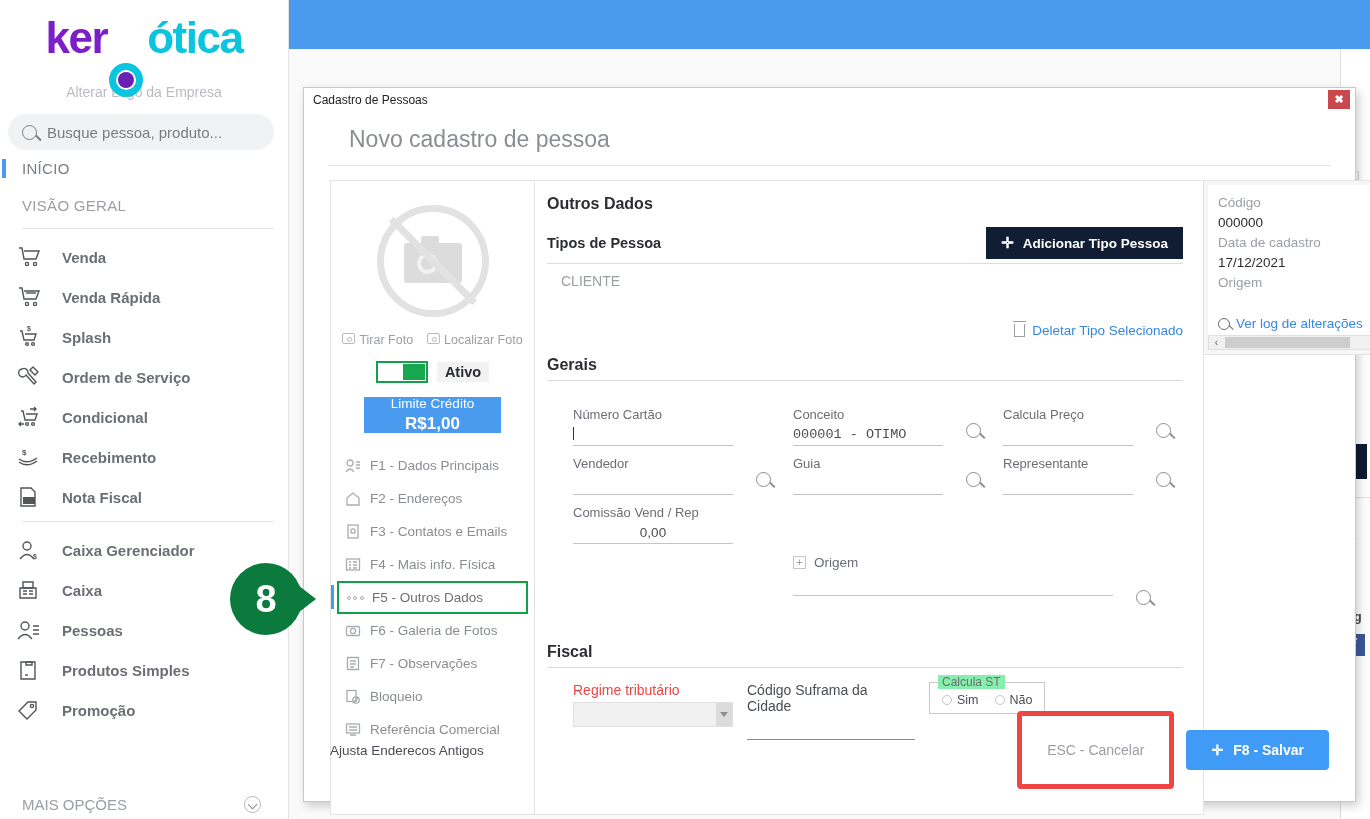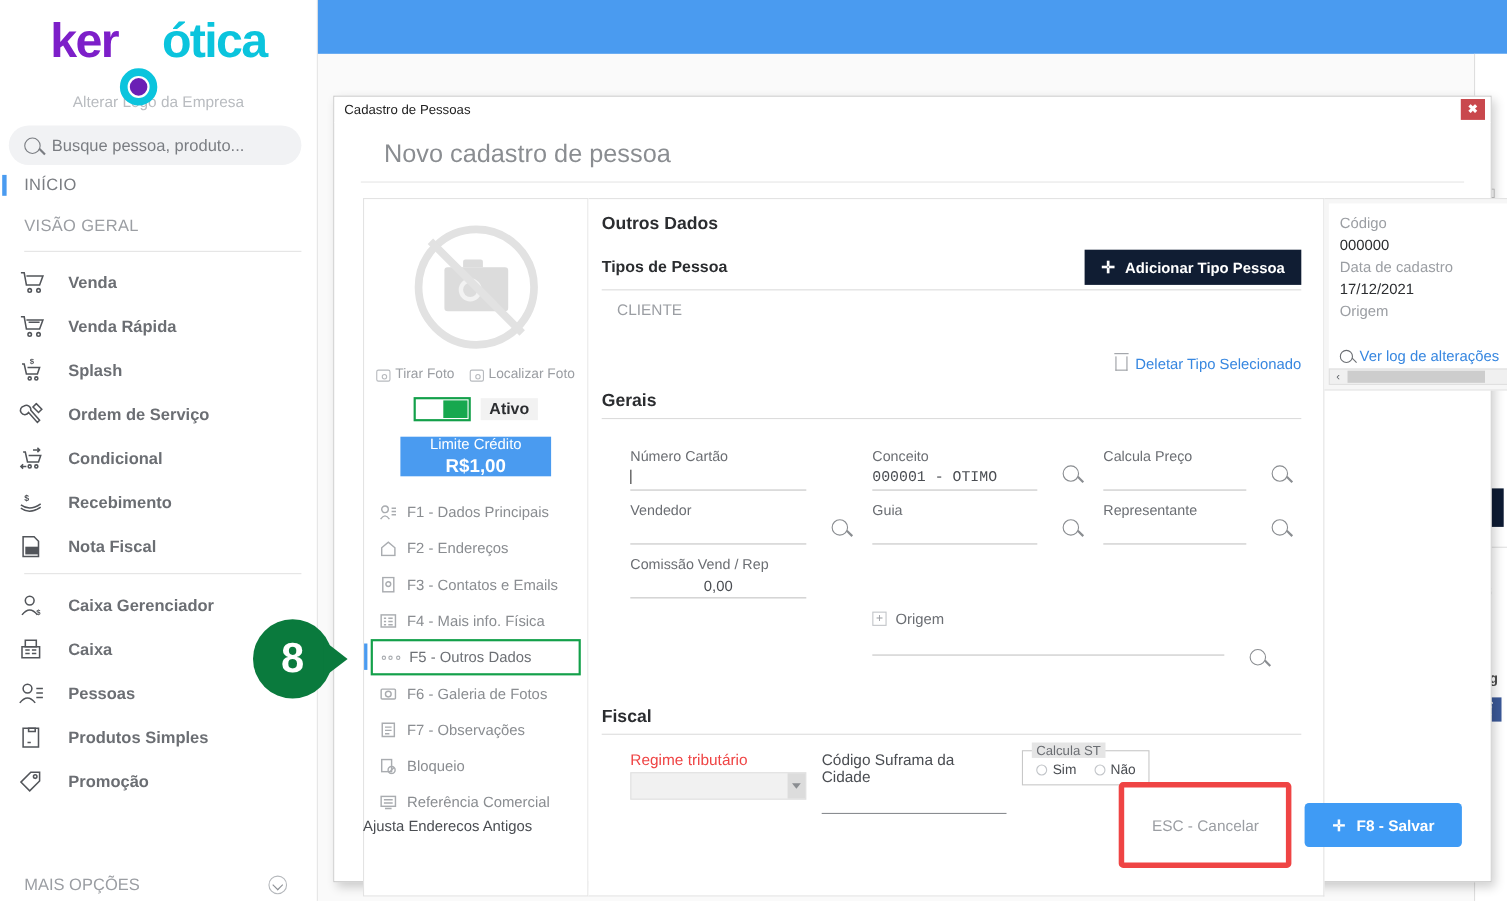--- a/index.html
+++ b/index.html
@@ -120,21 +120,21 @@
     min-height: 635px; padding: 10px 0 10px 0; flex: none;
   }
   #photo-ph { width: 112px; height: 112px; margin: 14px auto 0 auto; position: relative; }
   #photo-ph .circle { position: absolute; inset: 0; border: 7px solid #e2e2e2; border-radius: 50%; }
   #photo-ph .slash { position: absolute; left: 50%; top: -3px; width: 7px; height: 118px; background: #e2e2e2; transform: translateX(-50%) rotate(-45deg); }
   #photo-ph .cam { position: absolute; left: 27px; top: 38px; width: 58px; height: 40px; background: #dcdcdc; border-radius: 3px; }
   #photo-ph .cam-top { position: absolute; left: 44px; top: 31px; width: 18px; height: 7px; background: #dcdcdc; border-radius: 2px 2px 0 0; }
   #photo-ph .cam-lens { position: absolute; left: 40px; top: 48px; width: 21px; height: 21px; border: 4px solid #f2f2f2; border-radius: 50%; }
 
   #photo-actions { display: flex; justify-content: center; gap: 14px; margin-top: 16px; color: #9b9ea3; font-size: 12.5px; }
-  #photo-actions .pa { display: flex; align-items: flex-end; gap: 4px; cursor: pointer; }
+  #photo-actions .pa { display: flex; align-items: flex-start; gap: 4px; cursor: pointer; }
   .mini-box { width: 13px; height: 11px; border: 1.2px solid #b7babe; border-radius: 2px; position: relative; flex: none; }
   .mini-box .ll { position: absolute; left: 3.5px; top: 2.5px; width: 5px; height: 5px; border: 1.2px solid #b7babe; border-radius: 50%; }
 
   #ativo-row { display: flex; align-items: center; justify-content: center; gap: 9px; margin-top: 14px; }
   #ativo-toggle { width: 52px; height: 22px; border: 2.5px solid #13a04a; background: #fff; display: flex; justify-content: flex-end; padding: 1px; cursor: pointer; }
   #ativo-toggle .knob { width: 22px; height: 100%; background: #17a84f; }
   #ativo-label { background: #f2f2f2; color: #2b2d30; font-weight: bold; font-size: 14.5px; padding: 2px 8px; }
 
   #limite-btn {
     width: 137px; height: 36px; margin: 14px auto 0 auto; background: #4a9bf0; color: #fff;
@@ -200,21 +200,21 @@
   #fiscal-grid { display: flex; gap: 14px; padding-left: 26px; margin-top: 14px; align-items: flex-start; }
   #regime { width: 160px; }
   #regime .lbl { font-size: 14px; color: #ef4444; }
   #regime .sel { margin-top: 4px; height: 25px; background: #f1f1f1; border: 1px solid #e0e0e0; display: flex; justify-content: flex-end; align-items: center; }
   #regime .sel .arrow { width: 16px; height: 23px; background: #dcdcdc; display: flex; align-items: center; justify-content: center; }
   #regime .sel .arrow i { width: 0; height: 0; border-left: 4px solid transparent; border-right: 4px solid transparent; border-top: 5px solid #8a8d91; display: block; }
   #suframa { width: 168px; }
   #suframa .lbl { font-size: 14px; color: #4a4d52; }
   #suframa .line { border-bottom: 1px solid #8a8d91; height: 26px; }
   #calcula-st { border: 1px solid #c8c8c8; padding: 3px 12px 6px 12px; position: relative; width: 116px; }
-  #calcula-st .legend { position: absolute; top: -8px; left: 8px; background: #e5e5e5; padding: 0 4px; font-size: 12px; color: #6b6e73; }
+  #calcula-st .legend { position: absolute; top: -8px; left: 8px; background: #86efac; padding: 0 4px; font-size: 12px; color: #6b6e73; }
   #calcula-st .opts { display: flex; gap: 16px; margin-top: 7px; }
   #calcula-st .opt { display: flex; align-items: center; gap: 5px; font-size: 12.5px; color: #4a4d52; cursor: pointer; }
   .radio { width: 10px; height: 10px; border: 1.2px solid #c2c5c9; border-radius: 50%; flex: none; }
 
   
   #right-pane { width: 198px; border: 1px solid #e3e3e3; border-left: none; background: #f6f6f6; min-height: 175px; flex: none; padding: 4px; position: relative; }
   #right-inner { background: #fff; height: 150px; padding: 8px 10px; position: relative; overflow: hidden; }
   #right-inner .k { color: #9b9ea3; font-size: 13.5px; line-height: 20px; }
   #right-inner .v { color: #2b2d30; font-size: 13.5px; line-height: 20px; }
   #verlog { position: absolute; left: 10px; bottom: 4px; display: flex; align-items: center; gap: 6px; color: #3787e0; font-size: 13.5px; cursor: pointer; }

